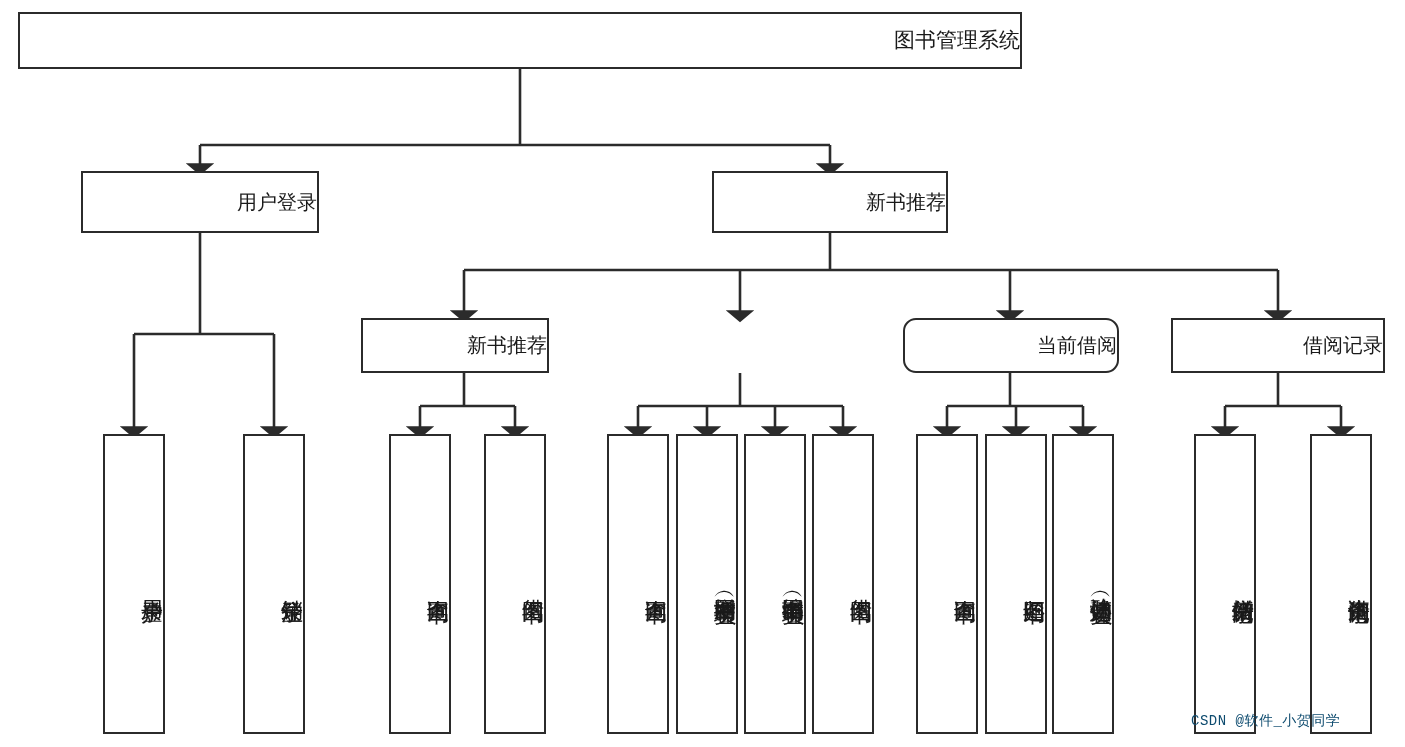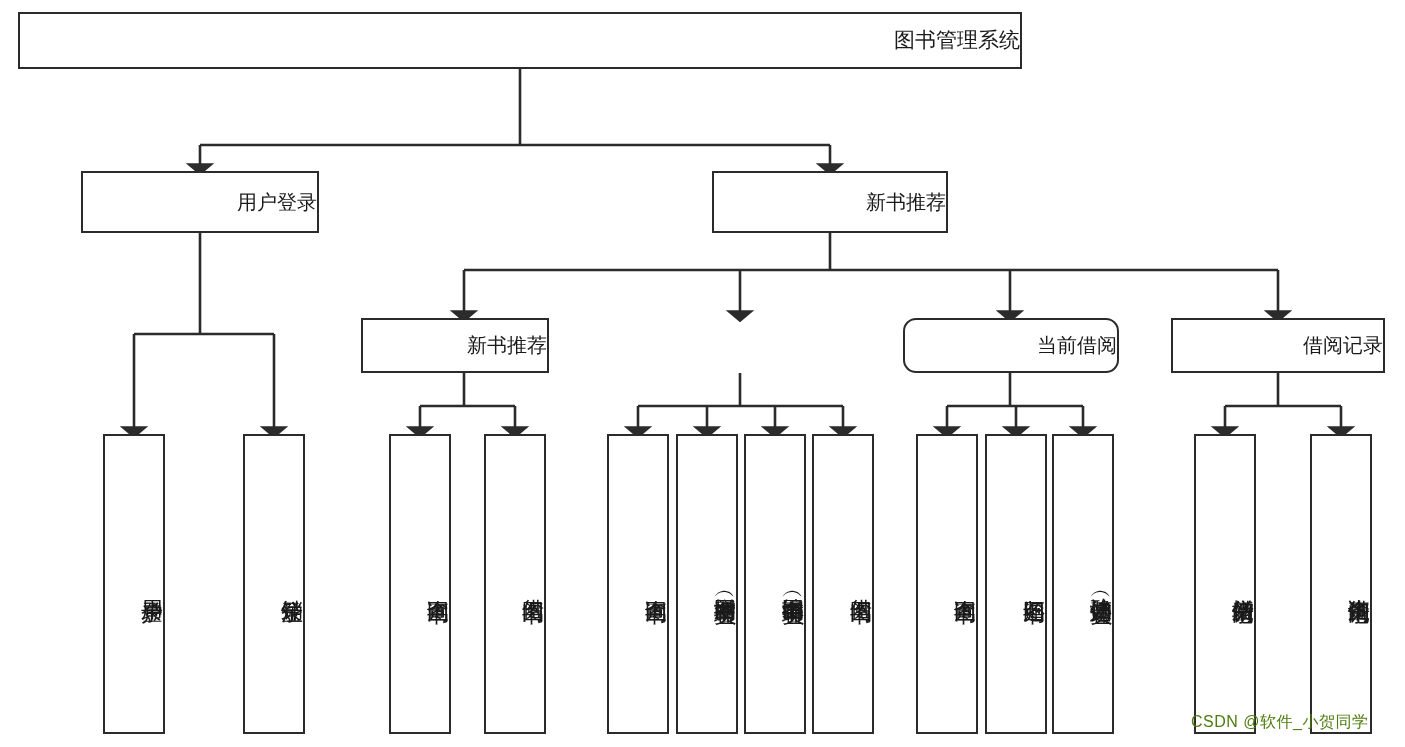--- a/index.html
+++ b/index.html
@@ -58,25 +58,25 @@
     writing-mode: vertical-rl;
     text-orientation: upright;
     letter-spacing: 1px;
     line-height: 1;
     white-space: nowrap;
   }
   #watermark {
     position: absolute;
     left: 1191px;
     top: 712px;
-    font-size: 16px;
-    color: #4d7c0f;
+    font-size: 14px;
+    color: #0c4a6e;
     white-space: nowrap;
     letter-spacing: 0.5px;
-    font-family: Liberation Sans, sans-serif;
+    font-family: Liberation Mono, monospace;
   }
 </style>
 </head>
 <body>
 
 <div id="diagram-root">
 
   <svg id="connector-layer" viewBox="0 0 1405 747" width="1405" height="747" xmlns="http://www.w3.org/2000/svg">
     <defs>
       <marker id="arrowhead" markerWidth="9" markerHeight="11" refX="2.2" refY="5.5" orient="auto" markerUnits="strokeWidth">

